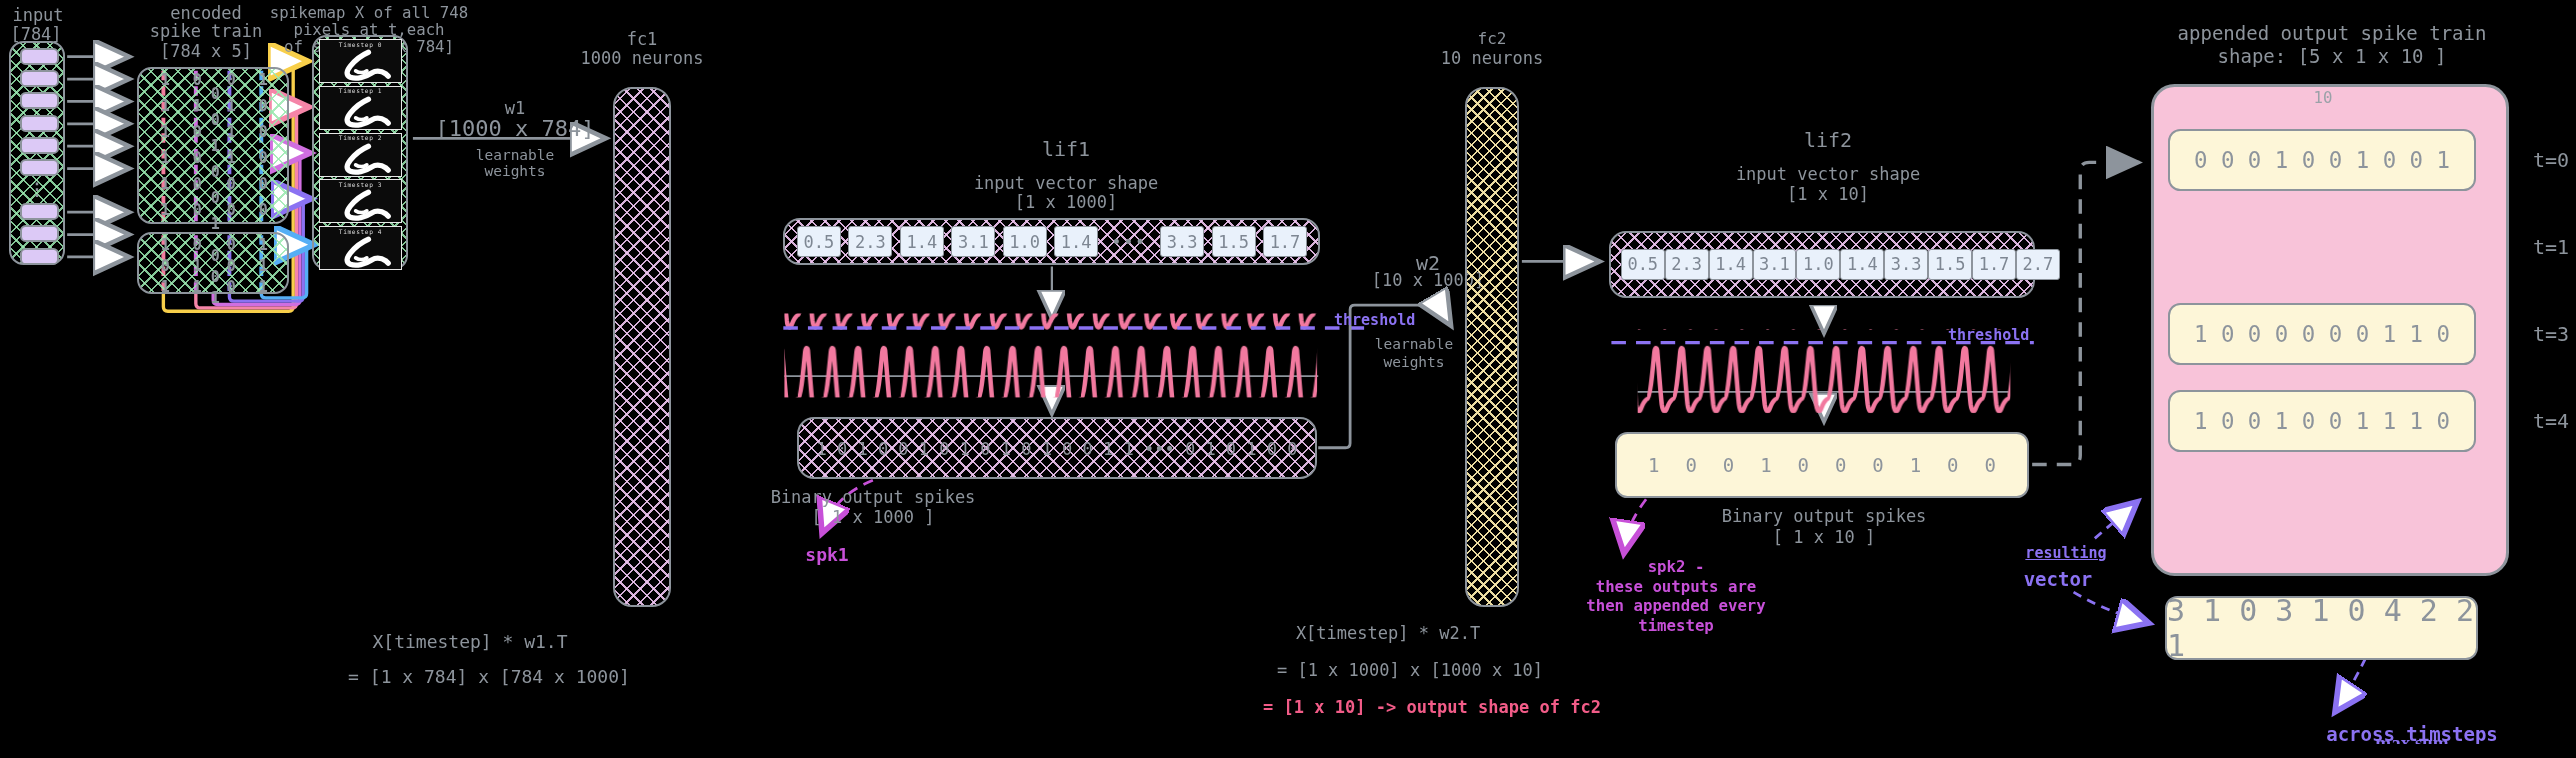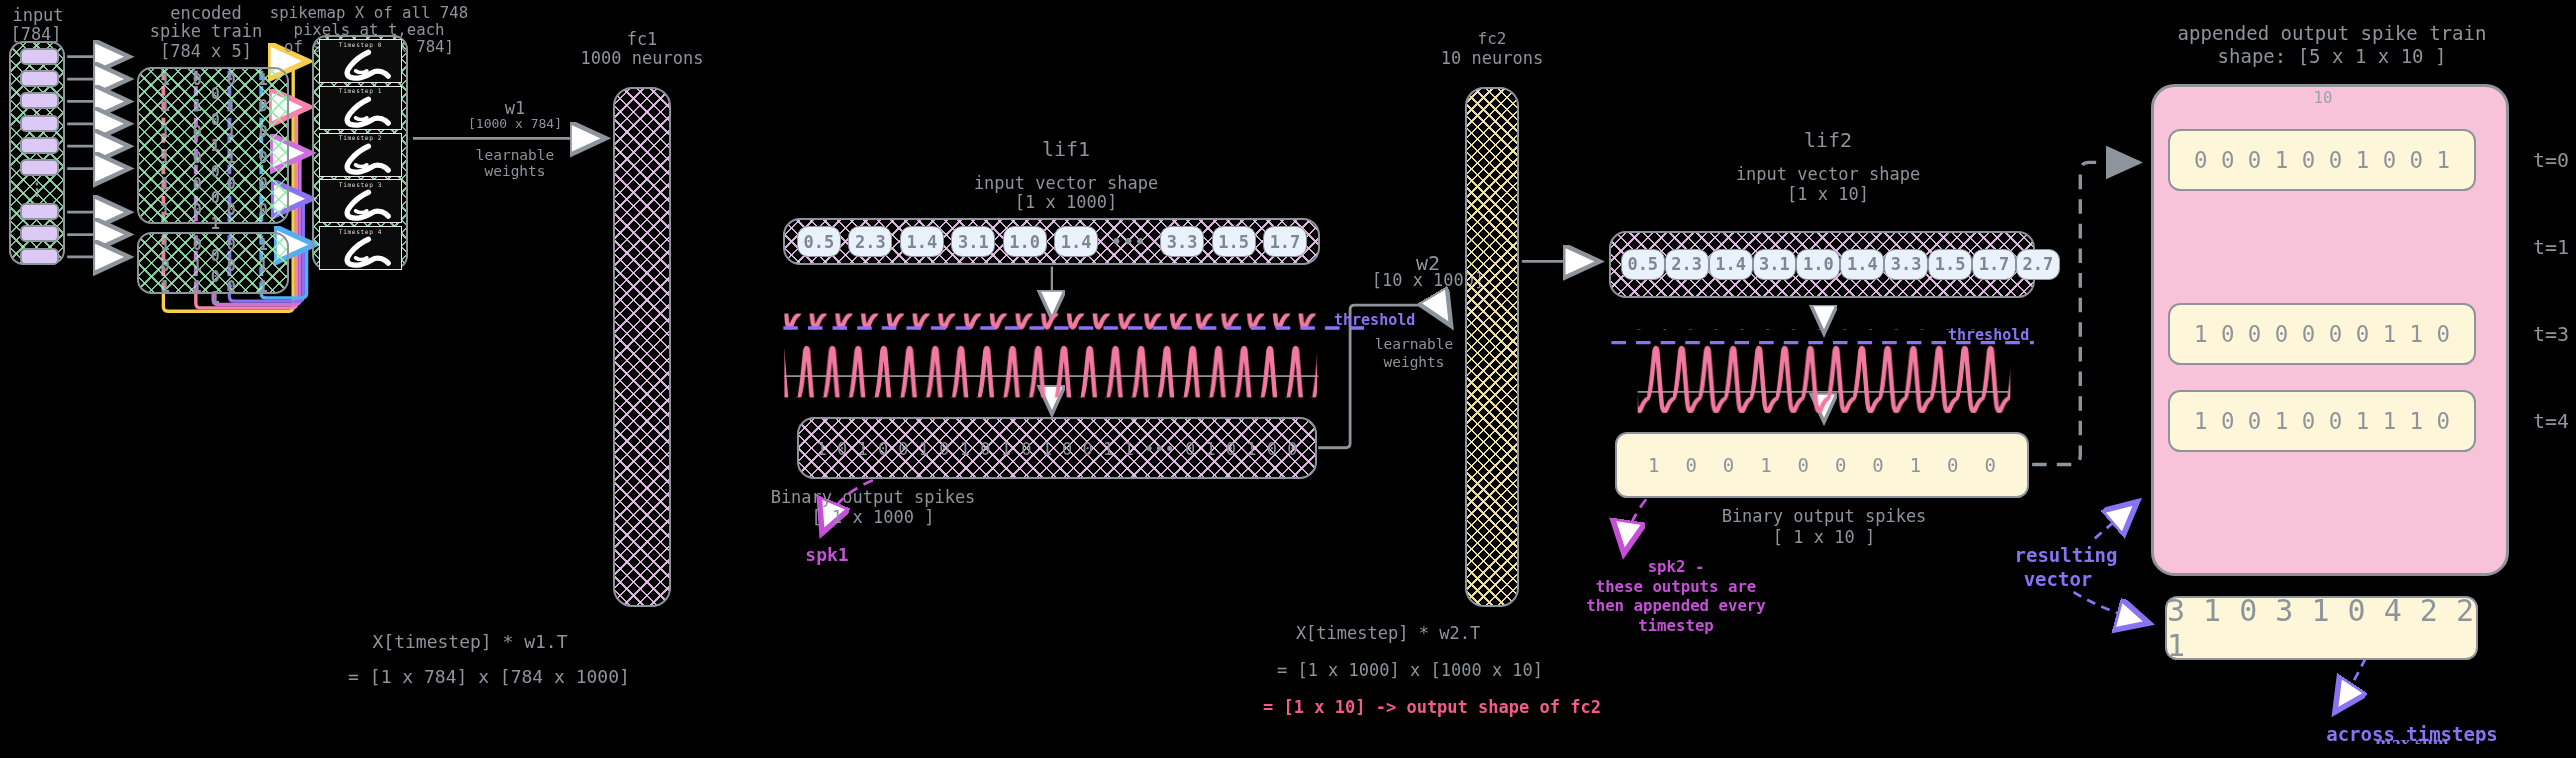--- a/index.html
+++ b/index.html
@@ -30,22 +30,22 @@
   
   .tscol{position:absolute;left:319px;top:39px;display:flex;flex-direction:column;gap:2.8px;}
   .tsbox{width:83px;height:44px;background:#0b0b0b;border:1.1px solid #e6e6e6;box-sizing:border-box;
          position:relative;}
   .tslabel{position:absolute;top:0.6px;left:0;width:100%;text-align:center;color:#d8d8d8;
            font-size:6.2px;letter-spacing:0.6px;}
   .tsbox svg{position:absolute;left:2.2px;top:9px;}
   
   .cells{position:absolute;display:flex;align-items:center;justify-content:space-between;
          box-sizing:border-box;}
-  .cell{background:#e9f1fb;border:1.7px solid #8d949c;border-radius:11px;color:#7e8793;
-        font-size:17px;font-weight:bold;padding:4.5px 5.6px;font-family:"DejaVu Sans Mono",monospace;}
+  .cell{background:#e9f1fb;border:1.7px solid #8d949c;border-radius:3px;color:#7e8793;
+        font-size:17px;font-weight:normal;padding:4.5px 5.6px;font-family:"DejaVu Sans Mono",monospace;}
   .cell.dots{background:none;border:none;color:#8d949c;letter-spacing:1.7px;}
   .cream{position:absolute;background:#fdf6d8;border:2.2px solid #8d949c;border-radius:12.3px;
          box-sizing:border-box;display:flex;align-items:center;justify-content:center;}
   
   .arowwrap{position:absolute;left:2168px;top:129px;width:308px;}
   .arow{position:relative;height:87px;}
   .adigits{width:308px;height:62px;background:#fdf6d8;border:2.2px solid #8d949c;border-radius:12.3px;
            box-sizing:border-box;display:flex;align-items:center;justify-content:center;
            font-size:22.4px;color:#8d949c;}
   .alabel{position:absolute;left:365px;top:19px;font-size:20px;color:#8d949c;}
@@ -297,21 +297,21 @@
       <div class="tsbox">
         <span class="tslabel">Timestep 4</span>
         <svg width="78" height="32" viewBox="0 0 140 60">
           <path d="M84,6 C70,12 58,22 50,32 C43,41 41,49 50,53 C61,57 78,53 90,45 C98,40 108,41 117,47 L121,51" fill="none" stroke="#fff" stroke-width="10" stroke-linecap="round" stroke-linejoin="round"></path>
           <path d="M60,41 C66,45 75,45 81,41" fill="none" stroke="#fff" stroke-width="7" stroke-linecap="round"></path>
         </svg>
       </div>
     </div>
 
   <div class="t" style="left:515px;top:98px;font-size:17px;">w1</div>
-  <div class="t" style="left:515px;top:116px;font-size:13px;">[1000 x 784]</div>
+  <div class="t" style="left:515px;top:116px;font-size:22px;">[1000 x 784]</div>
   <div class="t" style="left:515px;top:147px;font-size:14.5px;">learnable</div>
   <div class="t" style="left:515px;top:163px;font-size:14.5px;">weights</div>
   <div class="t" style="left:642px;top:29px;font-size:17px;">fc1</div>
   <div class="t" style="left:642px;top:48px;font-size:17px;">1000 neurons</div>
   <div class="hatch pink" style="left:613px;top:87px;width:58px;height:520px;border-radius:19px;"></div>
   <div class="t" style="left:470px;top:631px;font-size:18px;">X[timestep] * w1.T</div>
   <div class="t" style="left:489px;top:666px;font-size:18px;">= [1 x 784] x [784 x 1000]</div>
 
   <div class="t" style="left:1066px;top:137px;font-size:20px;">lif1</div>
   <div class="t" style="left:1066px;top:173px;font-size:17px;">input vector shape</div>
@@ -398,19 +398,19 @@
       </div>
 
       <div class="arow">
         <div class="adigits">1 0 0 1 0 0 1 1 1 0</div>
         <div class="alabel">t=4</div>
       </div>
     </div>
   <div class="cream" style="left:2165px;top:596px;width:313px;height:64px;">
     <span style="font-size:30px;color:#8d949c;">3 1 0 3 1 0 4 2 2 1</span>
   </div>
-  <div class="t pur" style="left:2066px;top:544px;font-size:19px;">resulting</div>
+  <div class="t pur" style="left:2066px;top:544px;font-size:15px;text-decoration:underline;">resulting</div>
   <div class="t pur" style="left:2058px;top:568px;font-size:19px;">vector</div>
   <div class="t pur" style="left:2412px;top:732px;font-size:19px;font-family:Liberation Serif, serif;">max sum</div>
   <div class="t pur" style="left:2412px;top:723px;font-size:19px;">across timsteps</div>
 
 </div>
 
 
 </body></html>

